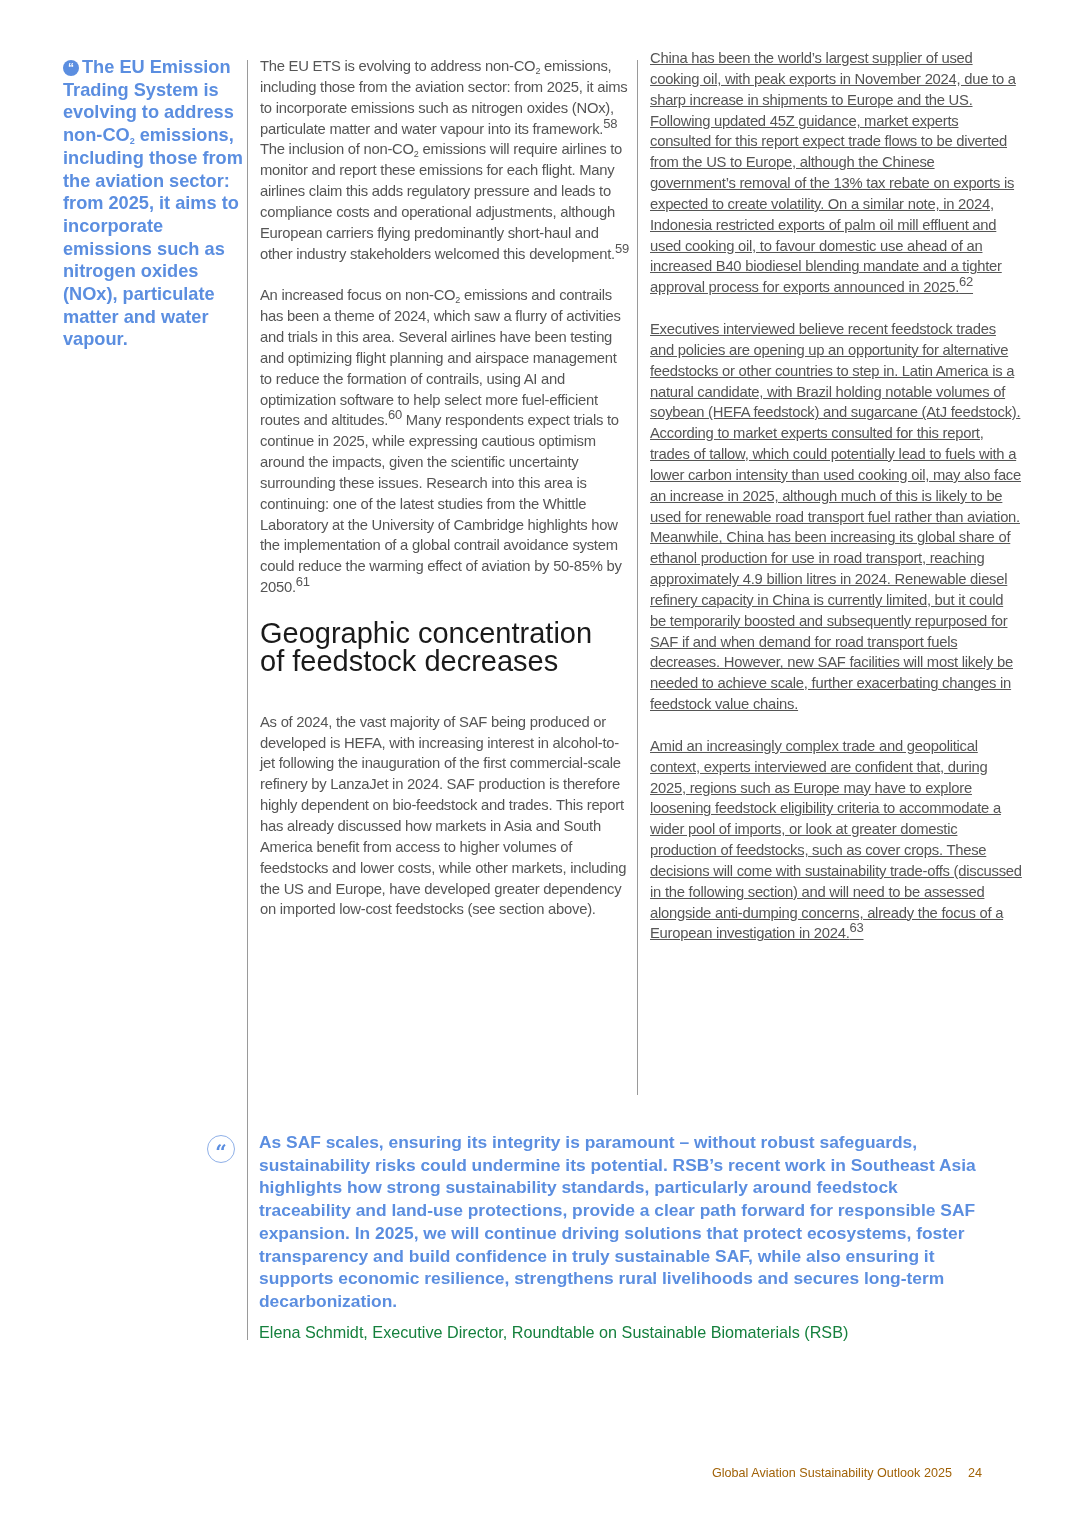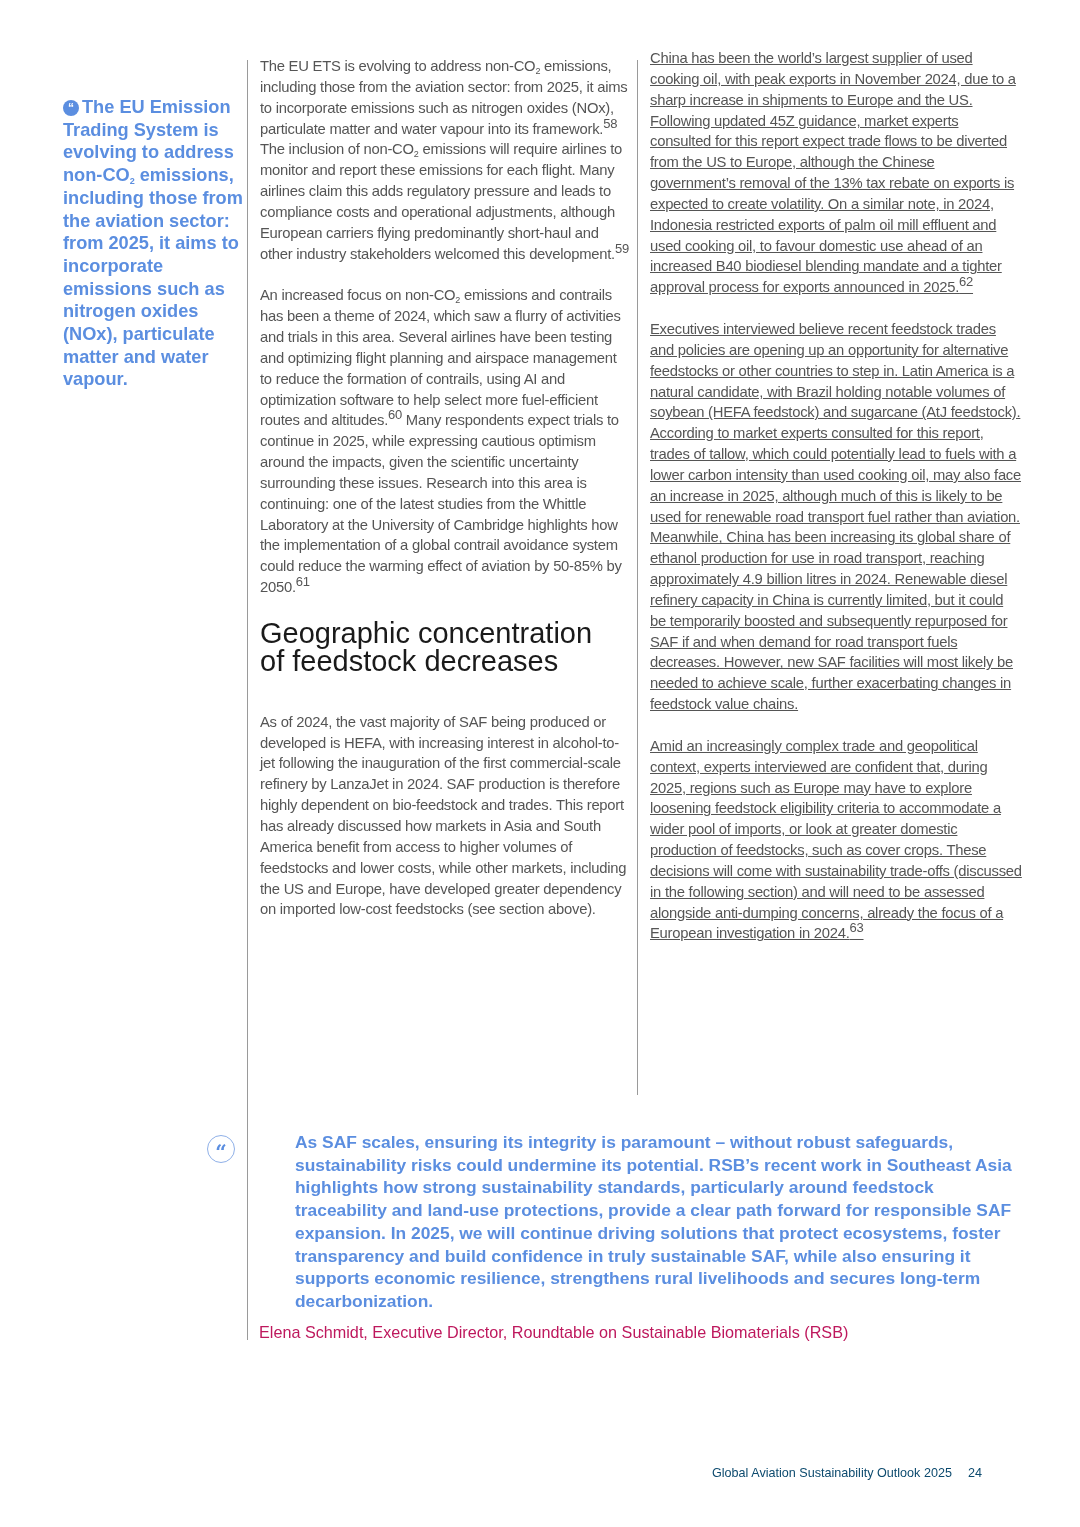--- a/index.html
+++ b/index.html
@@ -1,31 +1,31 @@
 <!DOCTYPE html>
 <html><head>
 <meta charset="utf-8">
 <style>
   html, body { margin:0; padding:0; background:#ffffff; }
   body { width:1080px; height:1527px; position:relative; overflow:hidden; font-family:"Liberation Sans", sans-serif; }
-  .pullquote { position:absolute; left:63px; top:56px; width:180px; color:#5b8ee0; font-weight:bold; font-size:18.2px; line-height:22.7px;margin-top:40px; }
+  .pullquote { position:absolute; left:63px; top:56px; width:180px; color:#5b8ee0; font-weight:bold; font-size:18.2px; line-height:22.7px; }
   .pq-icon { display:inline-block; width:16px; height:16px; border-radius:50%; background:#5b8ee0; color:#fff; font-size:12px; line-height:17px; text-align:center; vertical-align:1px; font-weight:bold; margin-right:3px; }
   .vline-left { position:absolute; left:247px; top:60px; width:1px; height:1280px; background:#9a9a9a; }
   .vline-mid { position:absolute; left:637px; top:60px; width:1px; height:1035px; background:#9a9a9a; }
   .col { position:absolute; color:#555; font-size:14.8px; line-height:20.85px; letter-spacing:-0.25px; }
   .col1 { left:260px; top:56px; width:372px; }
   .col2 { left:650px; top:48px; width:372px;text-decoration:underline; }
   .col p { margin:0 0 20.85px 0; }
   sub { font-size:9px; line-height:0; vertical-align:-3px; }
   sup { font-size:13px; line-height:0; vertical-align:6px; }
   .heading { color:#1a1a1a; font-size:29px; line-height:28px; margin:10px 0 37px 0; letter-spacing:0; }
   .q-icon { position:absolute; left:207px; top:1135px; width:26px; height:26px; border:1.5px solid #8fb0e8; border-radius:50%; color:#5b8ee0; font-size:20px; font-weight:bold; text-align:center; line-height:33px; font-family:"DejaVu Serif", serif; }
-  .quote { position:absolute; left:259px; top:1131px; width:720px; color:#5b8ee0; font-weight:bold; font-size:17.4px; line-height:22.7px;margin-left:36px; }
-  .quote-attr { position:absolute; left:259px; top:1321px; color:#be185d; font-size:16.2px; line-height:22px; }
-  .footer { position:absolute; left:712px; top:1465px; color:#0c4a6e; font-size:12.6px; line-height:16px; }
+  .quote { position:absolute; left:259px; top:1131px; width:720px; color:#5b8ee0; font-weight:bold; font-size:17.4px; line-height:22.7px; }
+  .quote-attr { position:absolute; left:259px; top:1321px; color:#15803d; font-size:16.2px; line-height:22px; }
+  .footer { position:absolute; left:712px; top:1465px; color:#a16207; font-size:12.6px; line-height:16px; }
   .footer .page { margin-left:16px; }
 </style>
 </head>
 <body>
 
 <div class="pullquote">
   <span class="pq-icon">“</span><span>The EU Emission Trading System is evolving to address non-CO</span><sub>2</sub><span> emissions, including those from the aviation sector: from 2025, it aims to incorporate emissions such as nitrogen oxides (NOx), particulate matter and water vapour.</span>
 </div>
 
 <div class="vline-left"></div>

